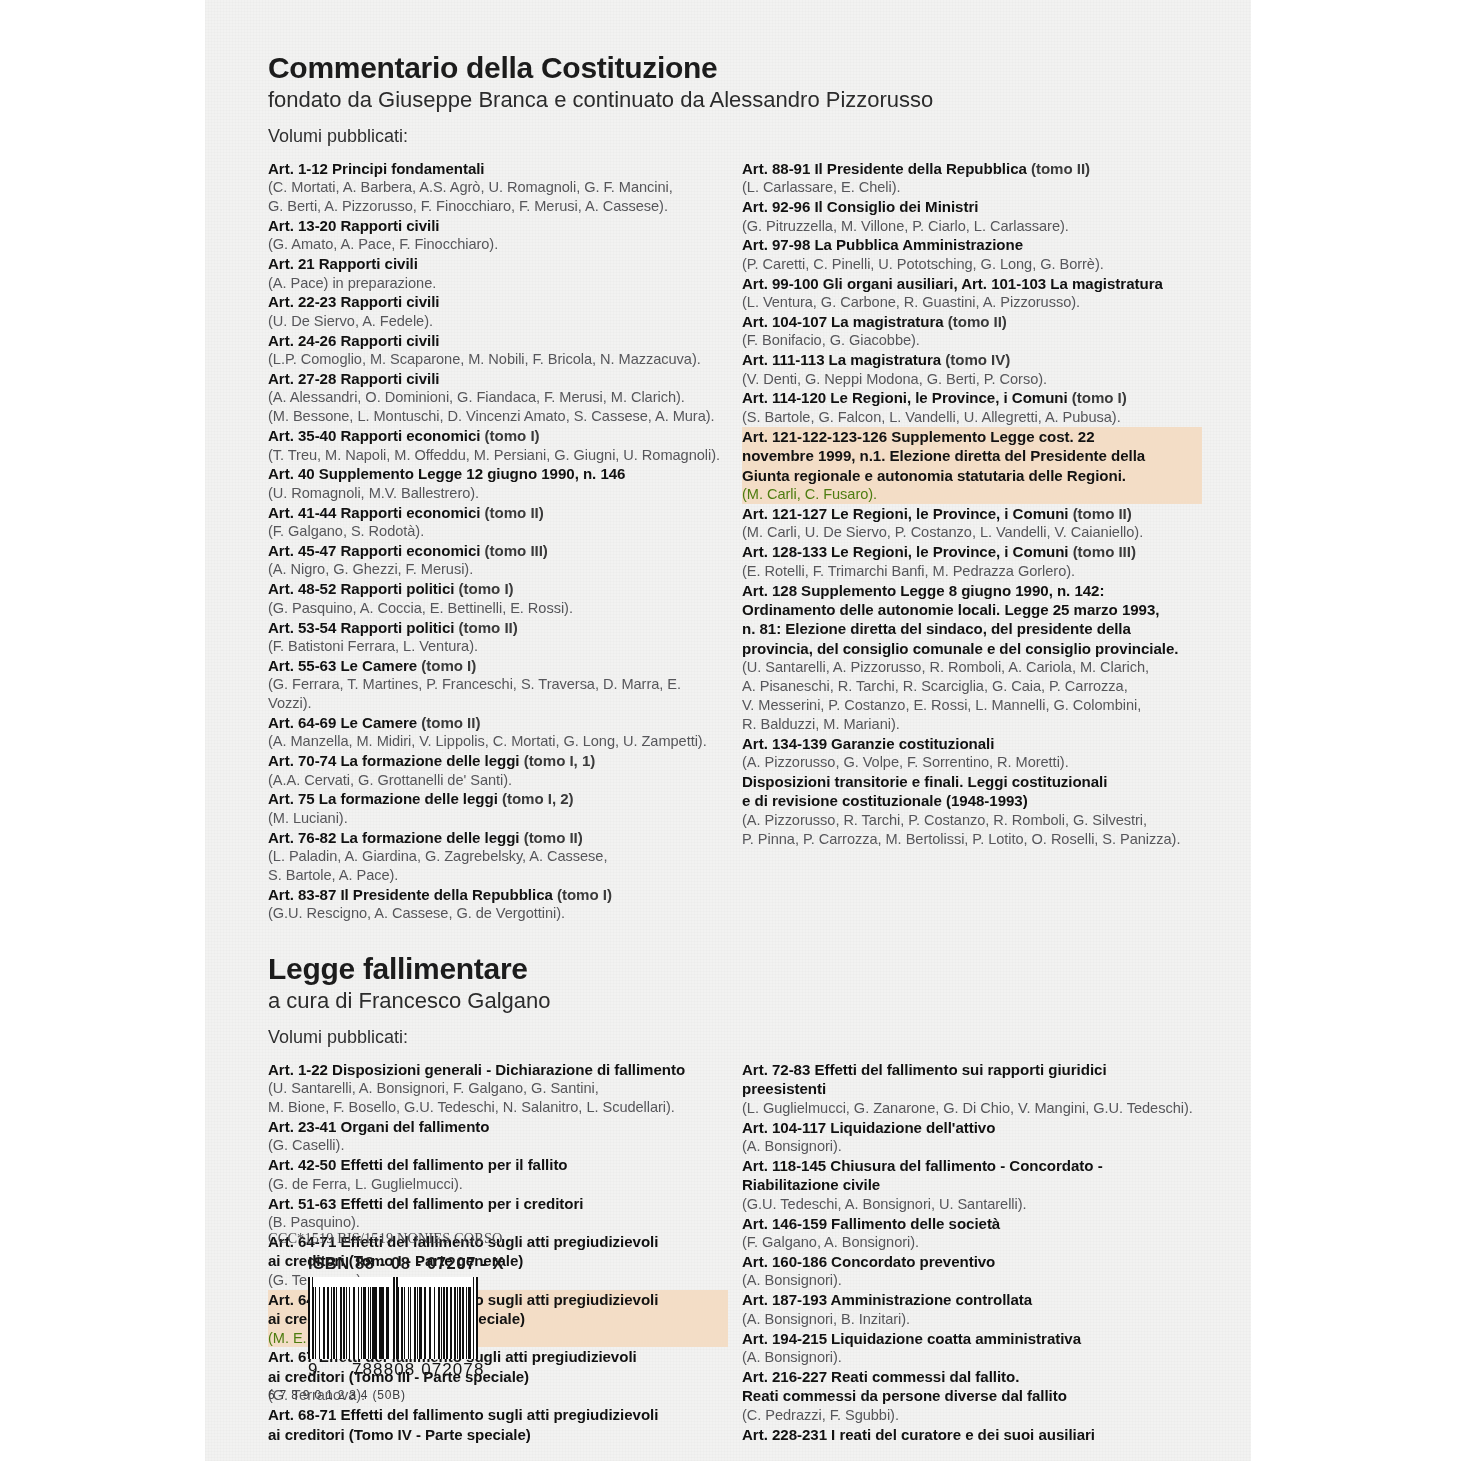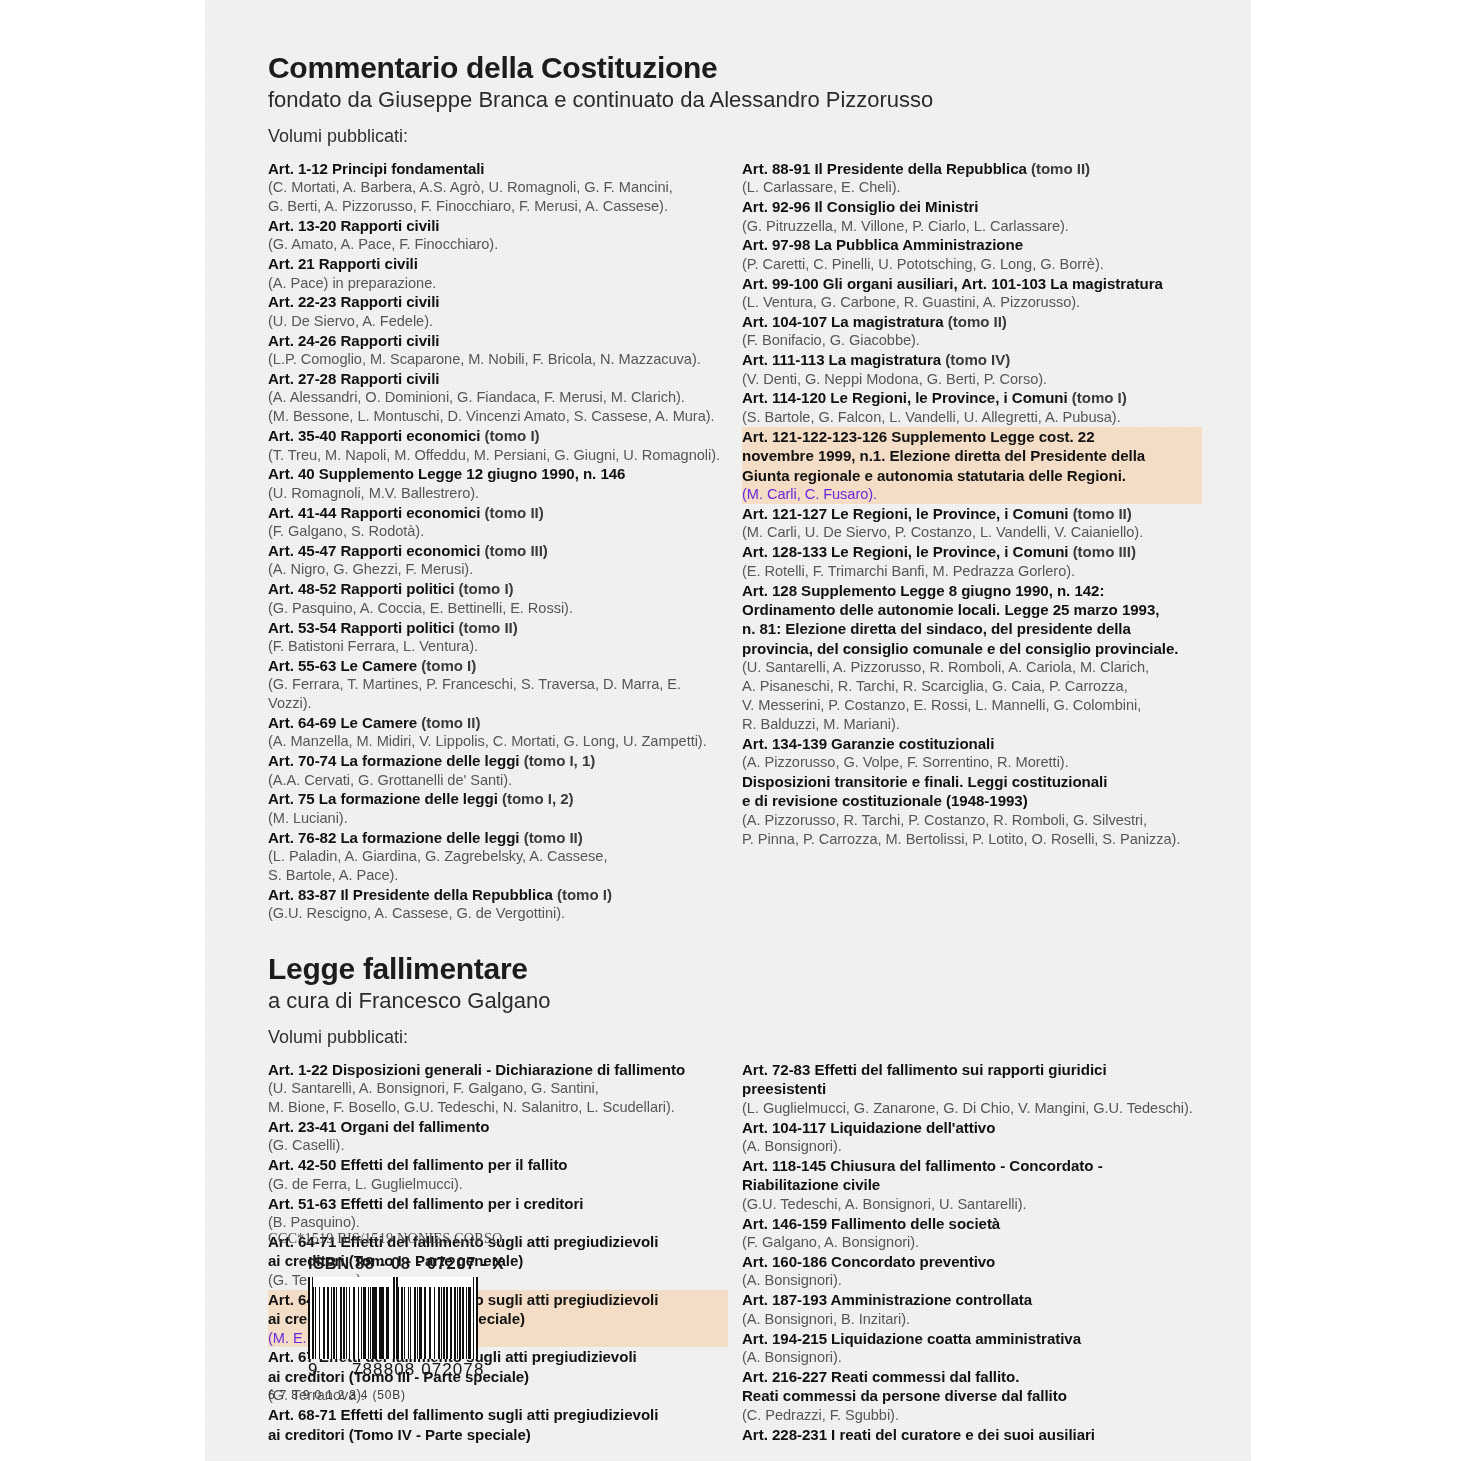--- a/index.html
+++ b/index.html
@@ -88,21 +88,21 @@
     line-height: 1.29;
     letter-spacing: -0.05px;
     display: block;
   }
   .hl .ttl, .hl .aut {
     background: #f3ddc6;
     box-decoration-break: clone;
     -webkit-box-decoration-break: clone;
   }
   .hl .ttl { color: #121212; }
-  .hl .aut { color: #6d28d9; }
+  .hl .aut { color: #4d7c0f; }
 
   .gap-sections { height: 30px; }
 
   
   .footer {
     position: absolute;
     left: 63px;
     top: 1230px;
     width: 500px;
   }

